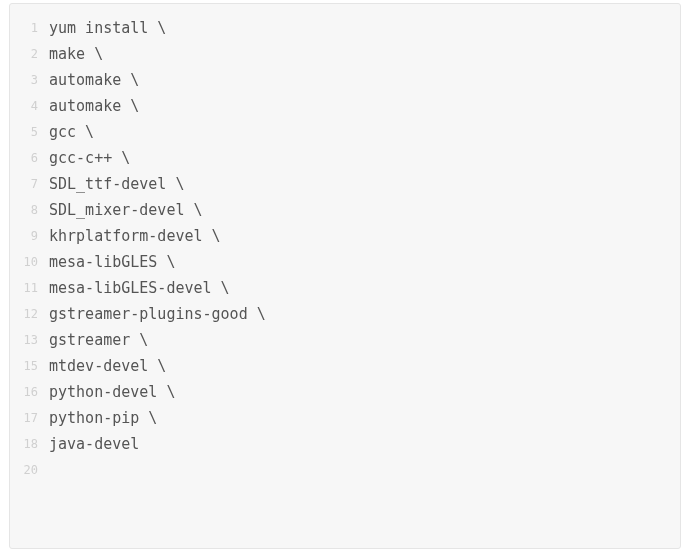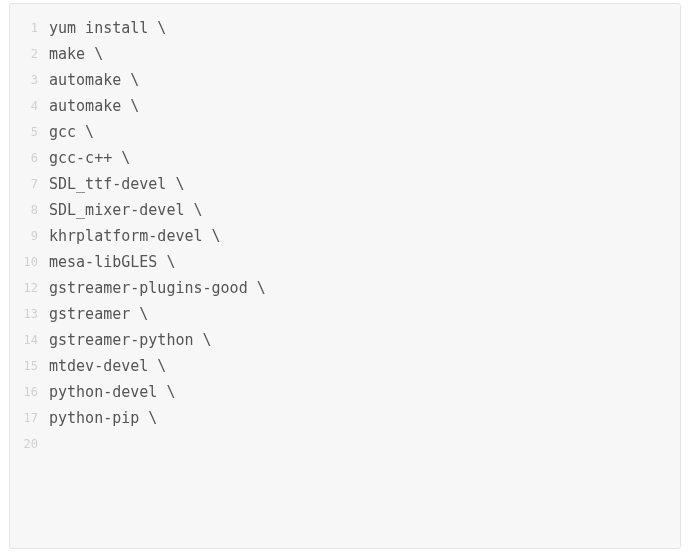--- a/index.html
+++ b/index.html
@@ -92,42 +92,46 @@
         </tr>
         <tr>
           <td class="ln">9</td>
           <td class="code">khrplatform-devel \</td>
         </tr>
         <tr>
           <td class="ln">10</td>
           <td class="code">mesa-libGLES \</td>
         </tr>
         <tr>
+          <td class="ln">11</td>
+          <td class="code">mesa-libGLES-devel \</td>
+        </tr>
+        <tr>
           <td class="ln">12</td>
           <td class="code">gstreamer-plugins-good \</td>
         </tr>
         <tr>
           <td class="ln">13</td>
           <td class="code">gstreamer \</td>
-        </tr>
-        <tr>
-          <td class="ln">14</td>
-          <td class="code">gstreamer-python \</td>
         </tr>
         <tr>
           <td class="ln">15</td>
           <td class="code">mtdev-devel \</td>
         </tr>
         <tr>
           <td class="ln">16</td>
           <td class="code">python-devel \</td>
         </tr>
         <tr>
           <td class="ln">17</td>
           <td class="code">python-pip \</td>
         </tr>
         <tr>
+          <td class="ln">18</td>
+          <td class="code">java-devel</td>
+        </tr>
+        <tr>
           <td class="ln">20</td>
           <td class="code"></td>
         </tr>
       </tbody>
   </table>
 </div>
 
 </body></html>

